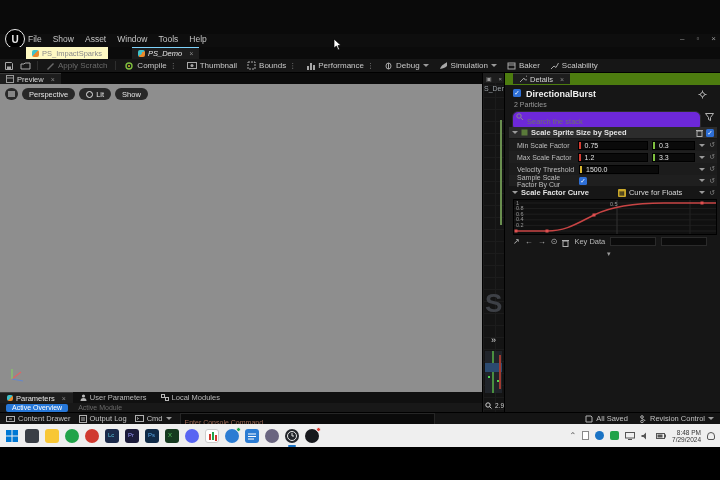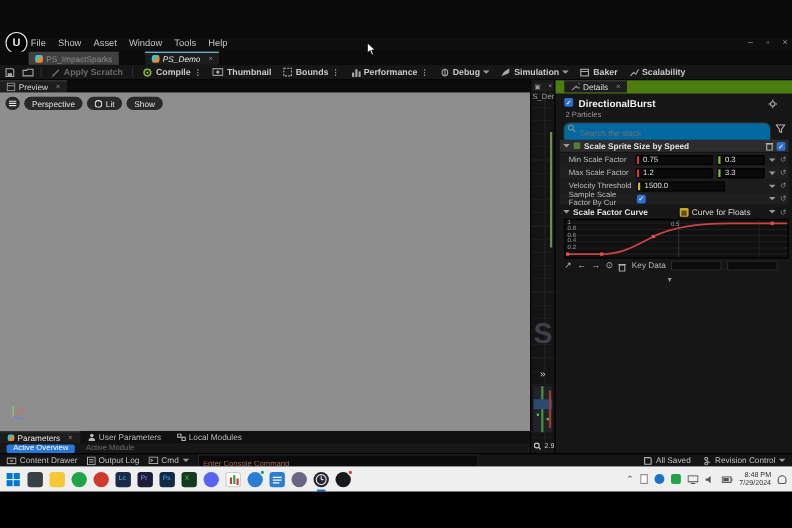--- a/index.html
+++ b/index.html
@@ -16,30 +16,30 @@
   #ue-logo { position:absolute; left:5px; top:-5px; width:20px; height:20px; border-radius:50%;
     background:#000; border:1.5px solid #e8e8e8; color:#e8e8e8; font-size:10px; font-weight:bold;
     display:flex; align-items:center; justify-content:center; }
   #menubar { position:absolute; left:28px; top:0; height:13px; gap:11px; }
   #menubar span { font-size:8.5px; color:#c4c4c4; cursor:default; }
   #win-controls { position:absolute; right:4px; top:0; height:13px; gap:12px; }
   #win-controls span { font-size:8px; color:#9a9a9a; }
 
   #tabbar { left:0; top:47px; width:720px; height:12px; background:#0b0b0b; display:flex; align-items:flex-end; }
   .atab { height:12px; display:flex; align-items:center; gap:3px; padding:0 6px; font-size:7.5px; }
-  .atab.inactive { color:#8a8a8a; background:#404040; margin-left:26px; }
+  .atab.inactive { color:#8a8a8a; background:#fef9c3; margin-left:26px; }
   .atab.active { color:#e6e6e6; background:#1d1d1d; margin-left:24px; border-top:1px solid #7dd3fc;font-style:italic; }
   .nia-dot { width:7px; height:7px; border-radius:2px;
     background:linear-gradient(135deg,#3fc1c9 0 50%, #e88a2d 50% 100%); }
   .tab-x { color:#8a8a8a; font-size:7px; padding-left:4px; }
 
   
   #toolbar { left:0; top:59px; width:720px; height:14px; background:#161616; border-bottom:1px solid #000;
     display:flex; align-items:center; gap:6px; padding:0 4px; }
-  .tbtn { display:flex; align-items:center; gap:3px; font-size:8px; color:#c8c8c8; padding:0 2px;font-weight:bold; }
+  .tbtn { display:flex; align-items:center; gap:3px; font-size:8px; color:#c8c8c8; padding:0 2px; }
   .tbtn.dim { color:#6a6a6a; }
   .tsep { width:1px; height:9px; background:#2e2e2e; }
   .dots { color:#9a9a9a; font-size:7px; letter-spacing:0; }
   .caret { width:0; height:0; border-left:3px solid transparent; border-right:3px solid transparent;
     border-top:3px solid #9a9a9a; display:inline-block; }
 
   
   #preview-tabs { left:0; top:73px; width:482px; height:11px; background:#0b0b0b; display:flex; }
   .ptab { height:11px; background:#1d1d1d; color:#d8d8d8; font-size:7.5px; display:flex;
     align-items:center; gap:3px; padding:0 6px; border-top:1px solid #3a3a3a; }
@@ -71,21 +71,21 @@
 
   
   #details { left:504px; top:73px; width:216px; height:339px; background:#161616; border-left:1px solid #000; }
   #details-tabs { position:absolute; left:0; top:0; width:216px; height:12px; background:#4d7c0f; display:flex; }
   #emitter-header { position:absolute; left:8px; top:16px; width:200px; height:11px; }
   #emitter-header .name { color:#f0f0f0; font-size:9px; font-weight:bold; margin-left:5px; }
   #particles-line { position:absolute; left:9px; top:28px; font-size:7px; color:#9a9a9a; }
   .chk { width:8px; height:8px; background:#2e6fd6; border-radius:1.5px; color:#fff; font-size:6.5px;
     display:flex; align-items:center; justify-content:center; }
   #search-row { position:absolute; left:7px; top:38px; width:202px; height:11px; }
-  #search-input { flex:1; height:20px; background:#0369a1; border:1px solid #2b2b2b; border-radius:6px;
+  #search-input { flex:1; height:20px; background:#6d28d9; border:1px solid #2b2b2b; border-radius:6px;
     color:#cfcfcf; font-size:7.5px; padding:0 4px 0 14px; outline:none; font-family:"Liberation Sans",sans-serif; }
   #search-input::placeholder { color:#6f6f6f; }
   #search-mag { position:absolute; left:4px; top:2px; }
 
   #section-hdr { position:absolute; left:4px; top:54px; width:208px; height:11px; background:#2c2c2c;
     display:flex; align-items:center; gap:3px; padding:0 3px; }
   #section-hdr .lbl { color:#e2e2e2; font-size:7.5px; font-weight:bold; flex:1; }
   .prow { position:absolute; left:4px; width:208px; height:12px; display:flex; align-items:center; padding-left:8px; }
   .prow .lab { width:62px; color:#bdbdbd; font-size:7px; }
   .pfield { height:9px; background:#0a0a0a; border:1px solid #000; display:flex; align-items:center;

